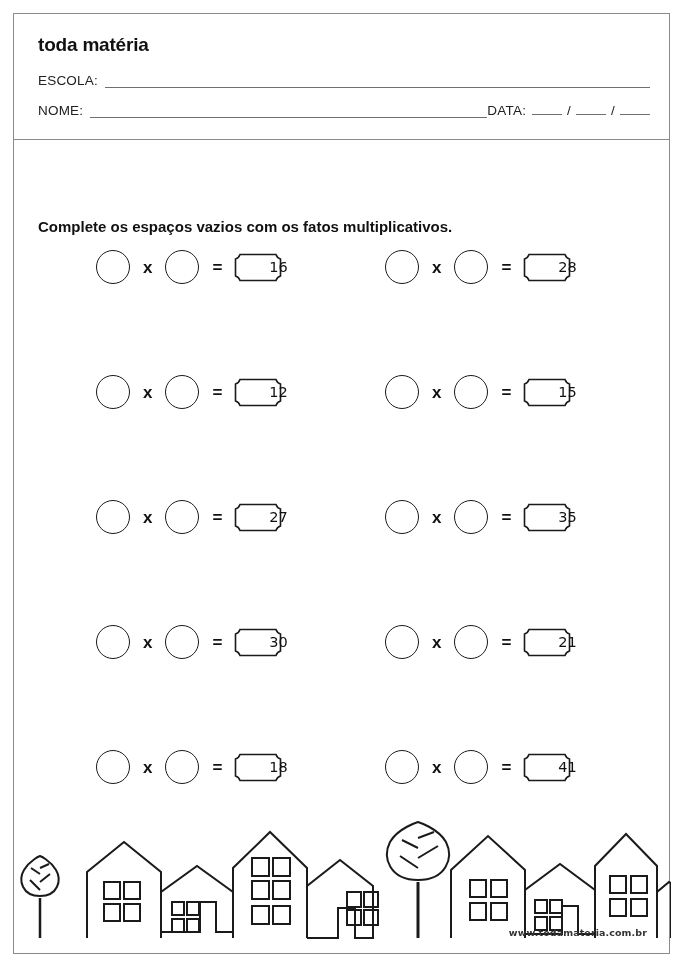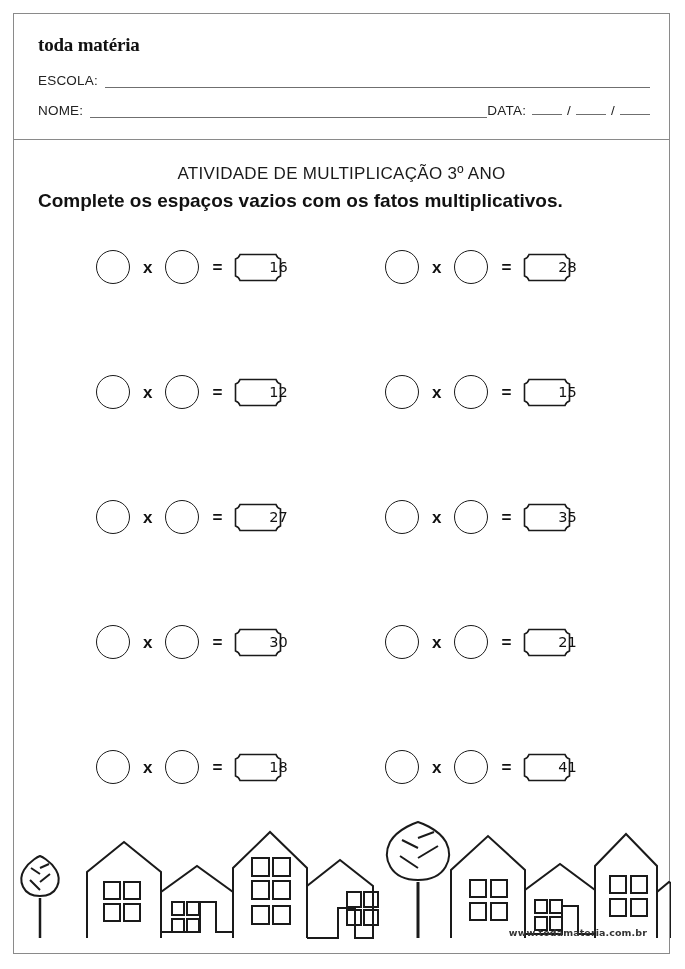--- a/index.html
+++ b/index.html
@@ -34,21 +34,21 @@
     border-bottom: 1px solid #8a8a8a;
     box-sizing: border-box;
   }
   .brand {
     position: absolute;
     left: 24px;
     top: 20px;
     font-size: 19px;
     font-weight: bold;
     letter-spacing: -0.2px;
-    font-family: Liberation Serif, serif;
+    font-family: Liberation Sans, sans-serif;
     color: #111;
   }
   .field-row {
     position: absolute;
     left: 24px;
     display: flex;
     align-items: flex-end;
     font-size: 13.5px;
     color: #222;
     letter-spacing: 0.2px;
@@ -85,22 +85,22 @@
     top: 150px;
     width: 100%;
     text-align: center;
     font-size: 17px;
     letter-spacing: 0.3px;
     color: #1a1a1a;
   }
   .instruction {
     position: absolute;
     left: 24px;
-    top: 176px;
-    font-size: 19px;
+    top: 204px;
+    font-size: 15px;
     font-weight: bold;
     color: #111;
   }
 
   
   .problems {
     position: absolute;
     left: 0;
     top: 228px;
     width: 657px;
@@ -207,21 +207,20 @@
         <span class="date-label">DATA:</span>
         <span class="blank"></span>
         <span class="slash">/</span>
         <span class="blank"></span>
         <span class="slash">/</span>
         <span class="blank"></span>
       </span>
     </div>
   </div>
 
-  <div class="title">ATIVIDADE DE MULTIPLICAÇÃO 3º ANO</div>
   <div class="instruction">Complete os espaços vazios com os fatos multiplicativos.</div>
 
   <div class="problems">
 
     <div class="prob-row">
       <div class="problem col-left">
         <span class="circle"></span>
         <span class="op">x</span>
         <span class="circle"></span>
         <span class="eq">=</span>

